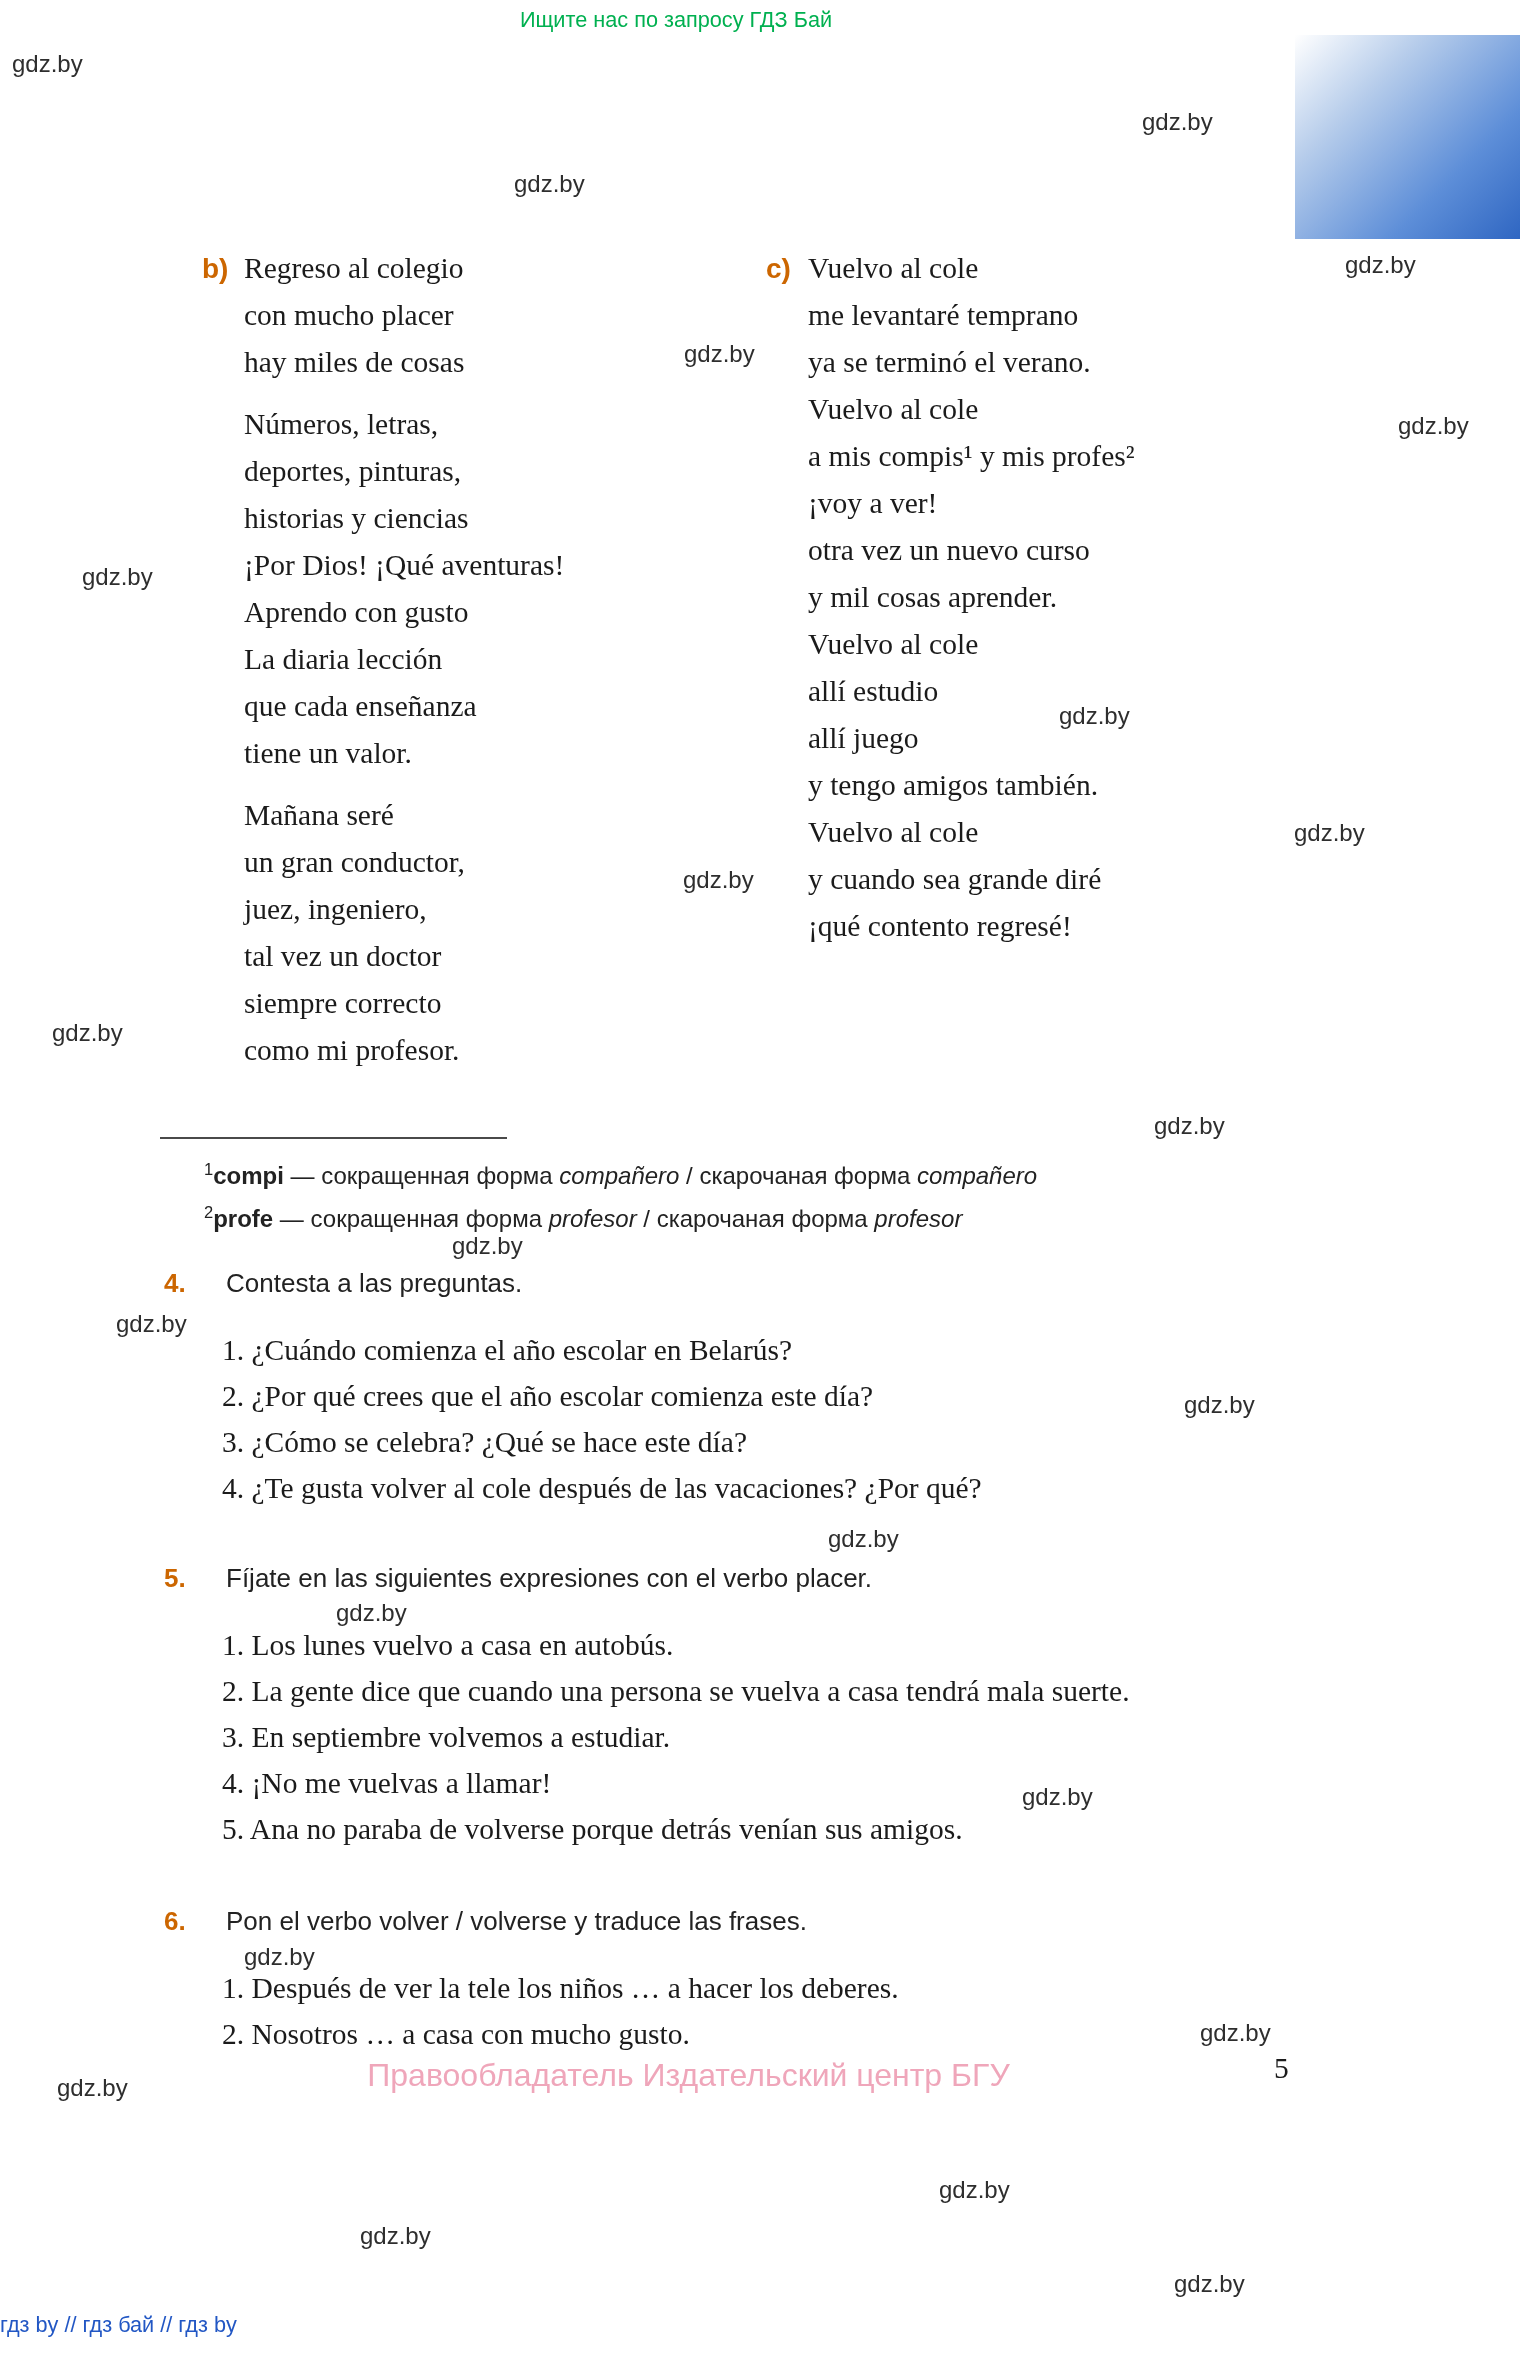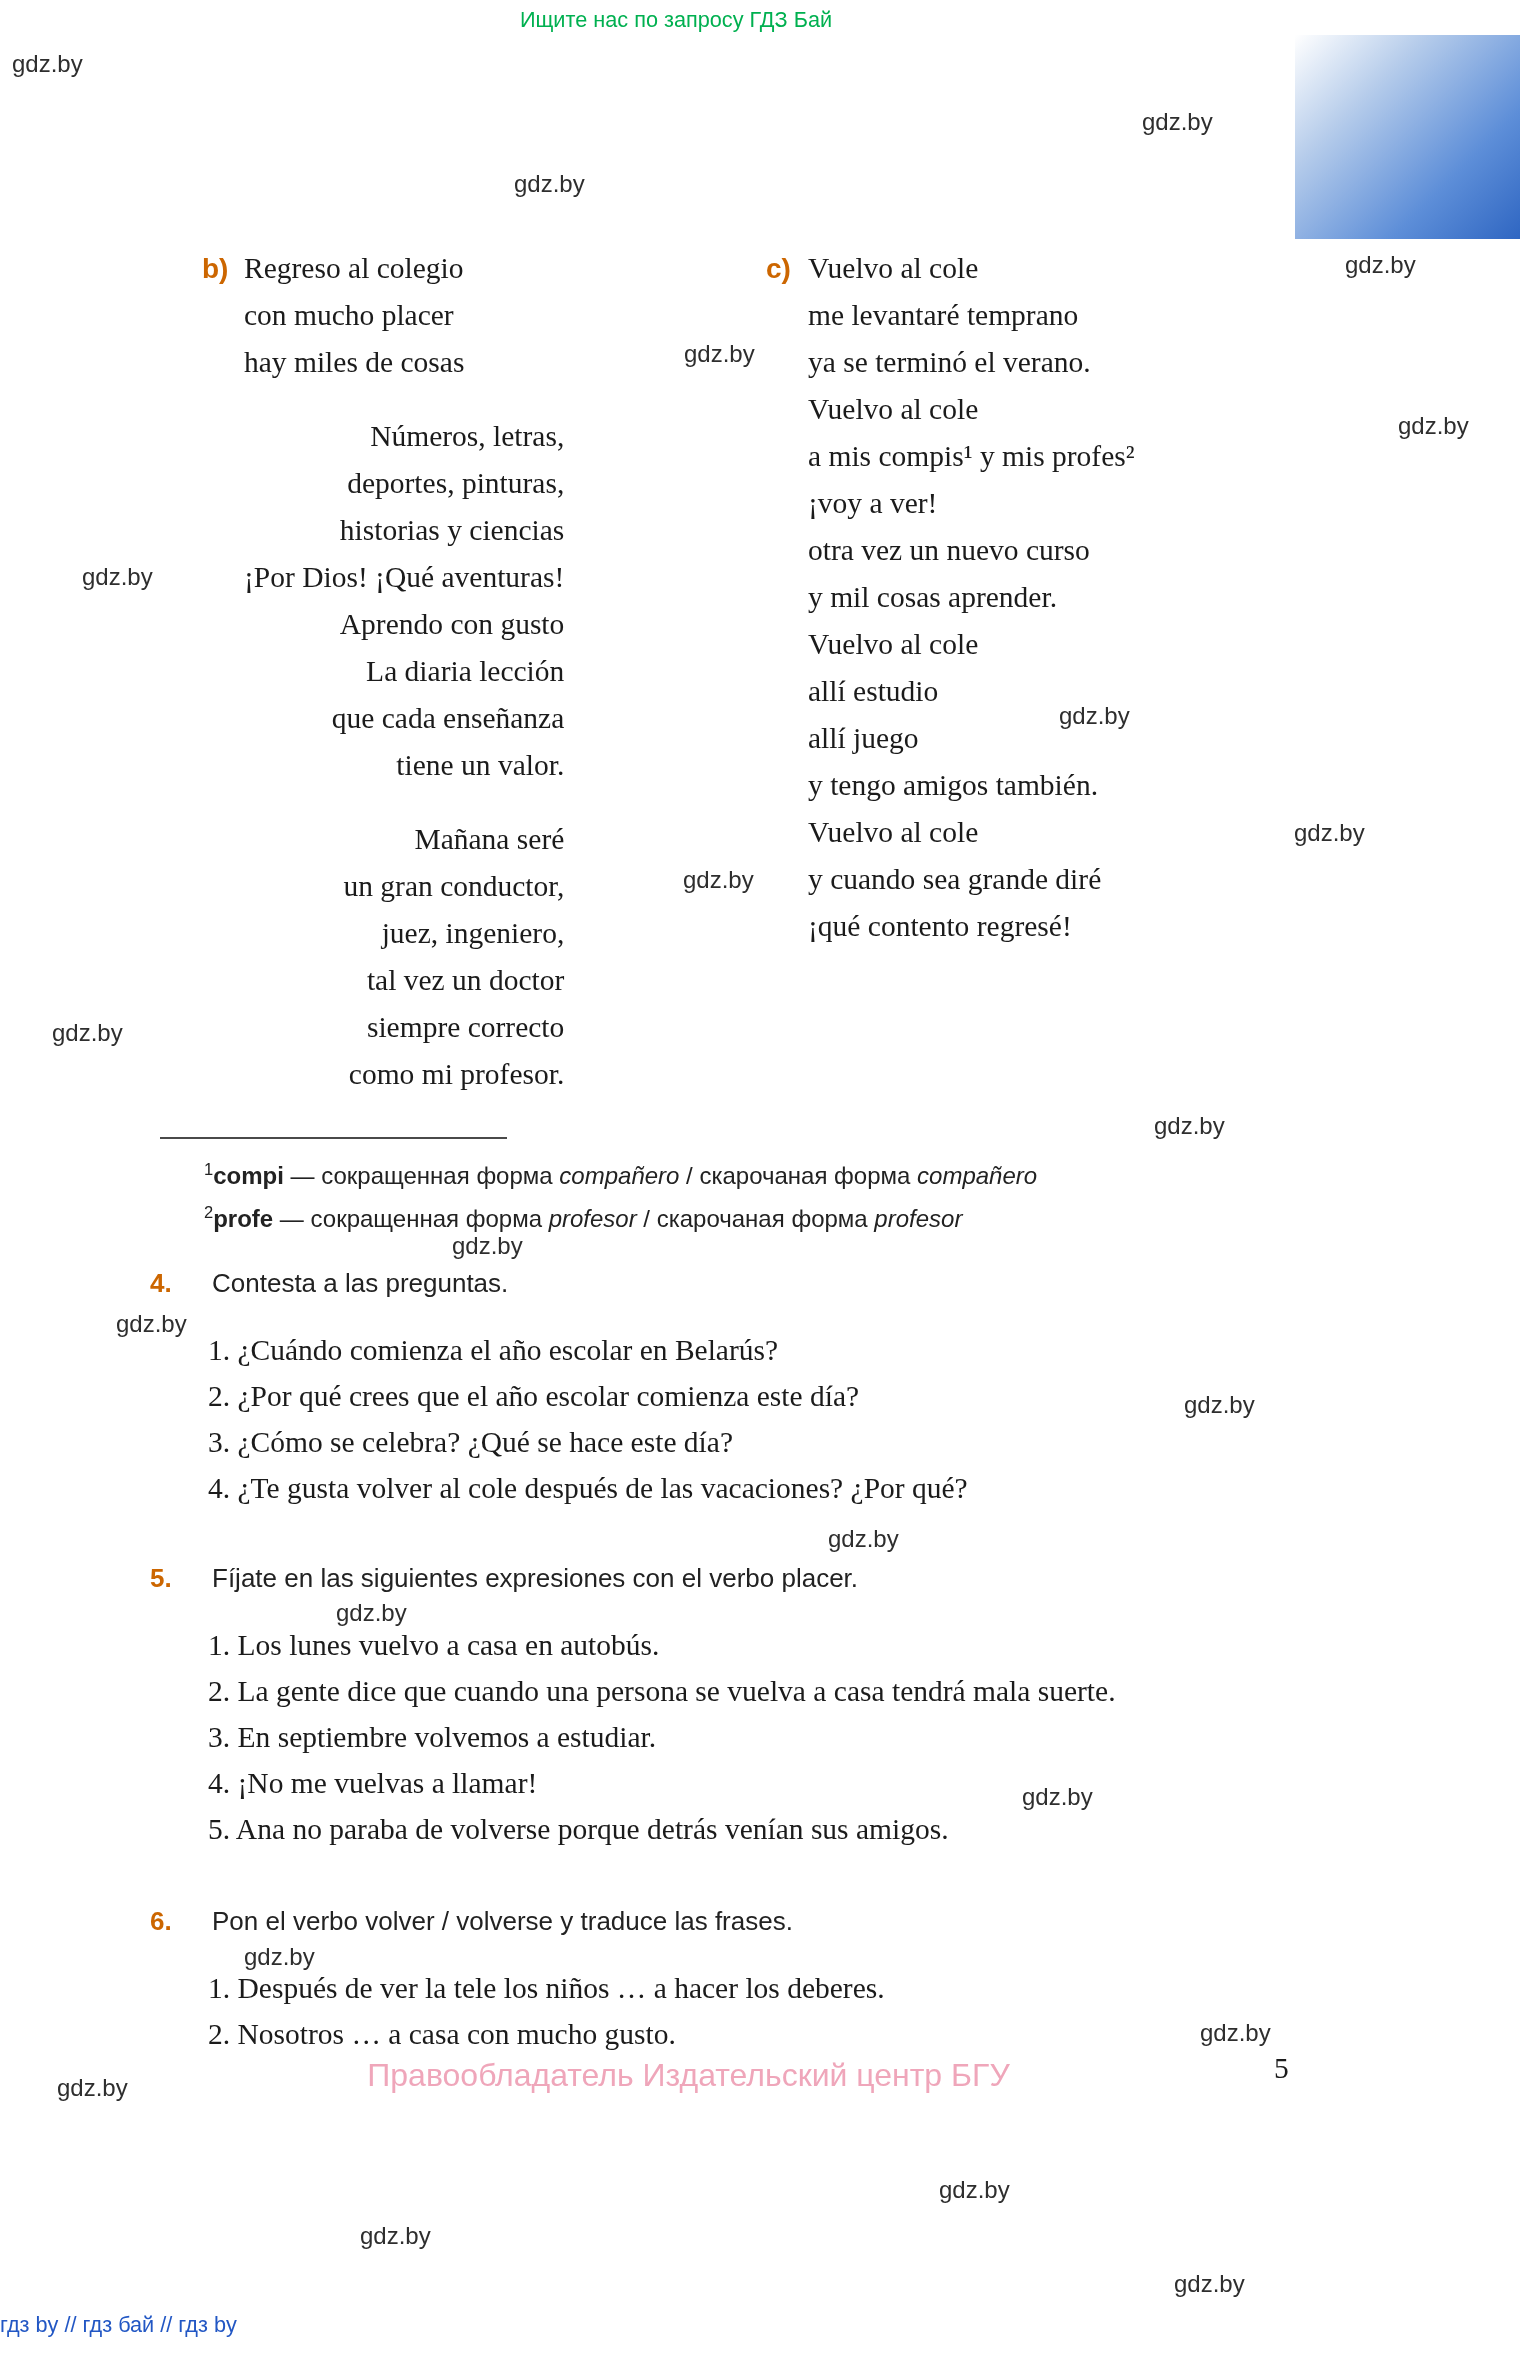--- a/index.html
+++ b/index.html
@@ -15,33 +15,33 @@
          font-family:"Liberation Sans",sans-serif;font-size:21.7px;color:#00b050;}
 
   
   .gradient-box{position:absolute;left:1295px;top:35px;width:225px;height:204px;
                 background:linear-gradient(135deg,#ffffff 0%,#b7cdeb 30%,#5d8ed8 70%,#2f66c2 100%);}
 
   
   .poem{position:absolute;font-size:29.5px;line-height:47px;}
   .poem-label{position:absolute;left:-42px;top:0;font-family:"Liberation Sans",sans-serif;
               font-weight:bold;color:#cc6600;font-size:28px;line-height:47px;}
-  .stanza + .stanza{margin-top:27px;text-align:right;}
+  .stanza + .stanza{margin-top:15px;}
 
   
   .footnotes{position:absolute;left:160px;top:1137px;font-family:"Liberation Sans",sans-serif;
              font-size:24px;color:#222;}
   .footnote-rule{width:347px;height:1.7px;background:#4a4a4a;margin-bottom:12px;}
   .footnote{line-height:37px;margin-left:44px;}
   .footnote sup{font-size:16.5px;}
   .footnote .fn-term{font-weight:bold;}
   .footnote .fn-word{font-style:italic;}
 
   
-  .exercise{position:absolute;left:150px;}
+  .exercise{position:absolute;left:164px;}
   .exercise-heading{font-family:"Liberation Sans",sans-serif;font-size:26px;line-height:39px;color:#222;}
   .ex-num{font-weight:bold;color:#cc6600;display:inline-block;width:62px;}
   .ex-items{margin-top:24px;margin-left:58px;font-size:29.5px;line-height:46px;}
 
   
   .footer-copyright{position:absolute;left:0;top:2057px;width:1377px;text-align:center;
                     font-family:"Liberation Sans",sans-serif;font-size:32px;color:#efa6ba;}
   .page-number{position:absolute;left:1274px;top:2052px;font-size:29.5px;color:#1b1b1b;}
   .bottom-links{position:absolute;left:0;top:2312px;width:1535px;text-align:left;
                 font-family:"Liberation Sans",sans-serif;font-size:21.7px;color:#2257c4;}

